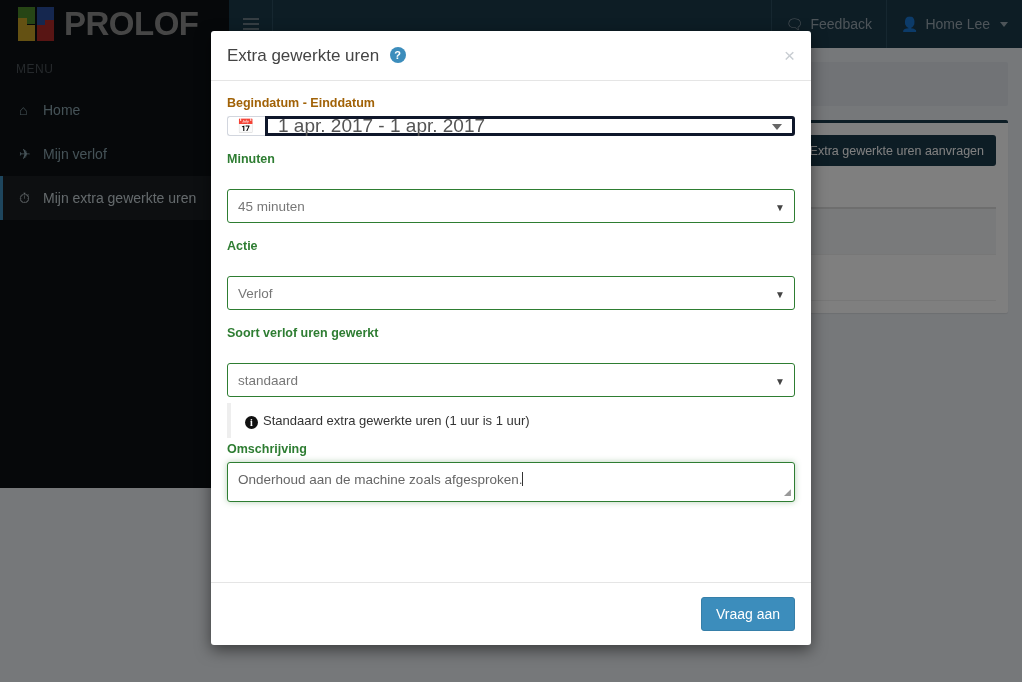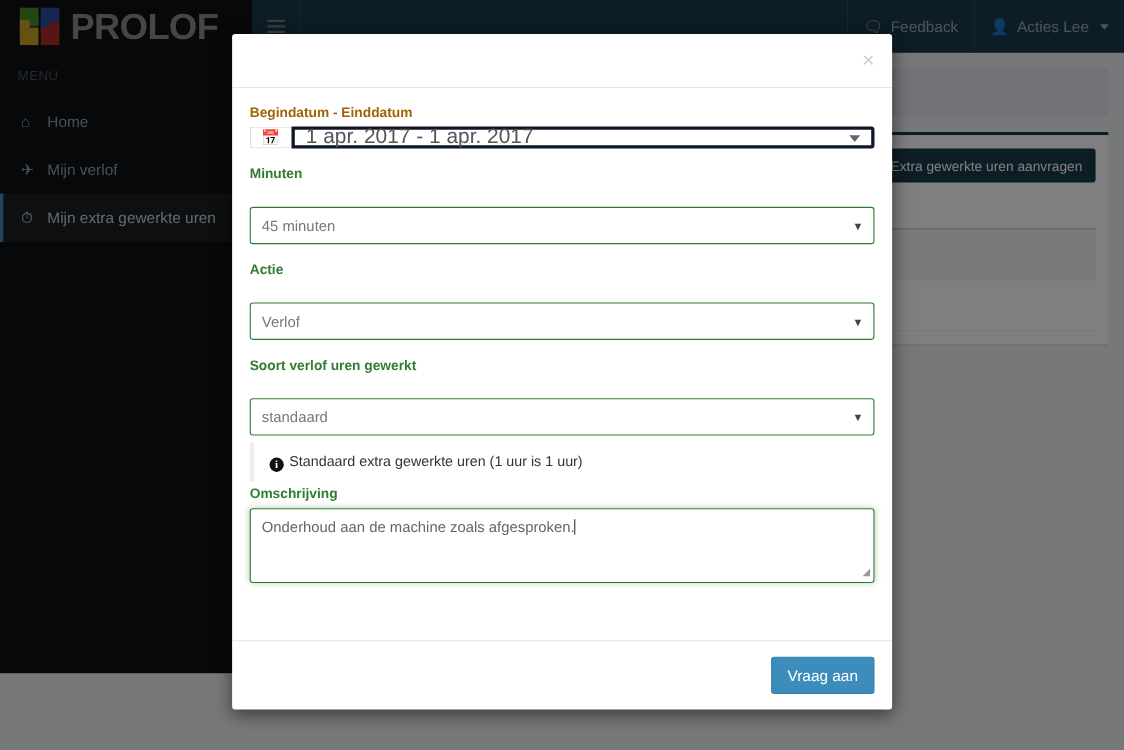--- a/index.html
+++ b/index.html
@@ -9,21 +9,21 @@
     overflow: hidden;
     background: #ecf0f5;
   }
   #app { position: relative; width: 1022px; height: 682px; }
 
   
   .bg-layer { position: absolute; inset: 0; }
 
   
   .sidebar {
-    position: absolute; left: 0; top: 0; width: 229px; height: 612px;
+    position: absolute; left: 0; top: 0; width: 229px; height: 488px;
     background: #0d1114;
     z-index: 3;
   }
   .logo-area {
     height: 48px; display: flex; align-items: center; padding-left: 14px;
     background: #0d1114; overflow: hidden;
   }
   .logo-mark {
     width: 44px; height: 38px; position: relative; flex: 0 0 auto; margin-right: 6px;
   }
@@ -195,21 +195,21 @@
     font-size: 13px; color: #333; margin-bottom: 4px; margin-top: 2px;
   }
   .info-box .i-ic {
     display: inline-block; width: 13px; height: 13px; border-radius: 50%;
     background: #111; color: #fff; font-size: 10px; font-weight: bold;
     text-align: center; line-height: 13px; font-style: normal;
     margin-right: 5px; position: relative; top: 1px;
     font-family: "Liberation Serif", serif;
   }
   .ta-green {
-    width: 100%; height: 68px; border: 1px solid #2e7d32; border-radius: 3px;
+    width: 100%; height: 40px; border: 1px solid #2e7d32; border-radius: 3px;
     padding: 8px 10px; font-size: 13.5px; color: #666; background: #fff;
     box-shadow: 0 0 6px rgba(46,125,50,.35); position: relative;
     font-family: "Liberation Sans", sans-serif; line-height: 1.3;
   }
   .ta-green .cursor {
     display: inline-block; width: 1px; height: 14px; background: #333;
     vertical-align: -2px;
   }
   .ta-green .grip {
     position: absolute; right: 3px; bottom: 2px; font-size: 9px; color: #999;
@@ -229,21 +229,21 @@
         <i></i>
         <i></i>
       </div>
       <div class="topbar-right">
         <div class="tb-item">
           <span>🗨</span>
           <span>Feedback</span>
         </div>
         <div class="tb-item">
           <span>👤</span>
-          <span>Acties Lee</span>
+          <span>Home Lee</span>
           <span class="tb-caret"></span>
         </div>
       </div>
     </div>
 
     <div class="content">
       <div class="breadcrumb-bar"></div>
       <div class="panel">
         <div class="panel-toolbar">
           <button class="btn-primary-dark">✚ Extra gewerkte uren aanvragen</button>
@@ -301,20 +301,24 @@
         <span>Mijn extra gewerkte uren</span>
       </div>
     </div>
   </div>
 
   <div class="overlay"></div>
 
   <div class="modal">
 
     <div class="modal-header">
+      <div>
+        <span class="modal-title">Extra gewerkte uren</span>
+        <span class="help-icon">?</span>
+      </div>
       <button class="modal-close">×</button>
     </div>
 
     <div class="modal-body">
 
       <div class="fg">
         <label class="lbl dark">Begindatum - Einddatum</label>
         <div class="input-group">
           <div class="ig-addon">📅</div>
           <div class="ig-field">

